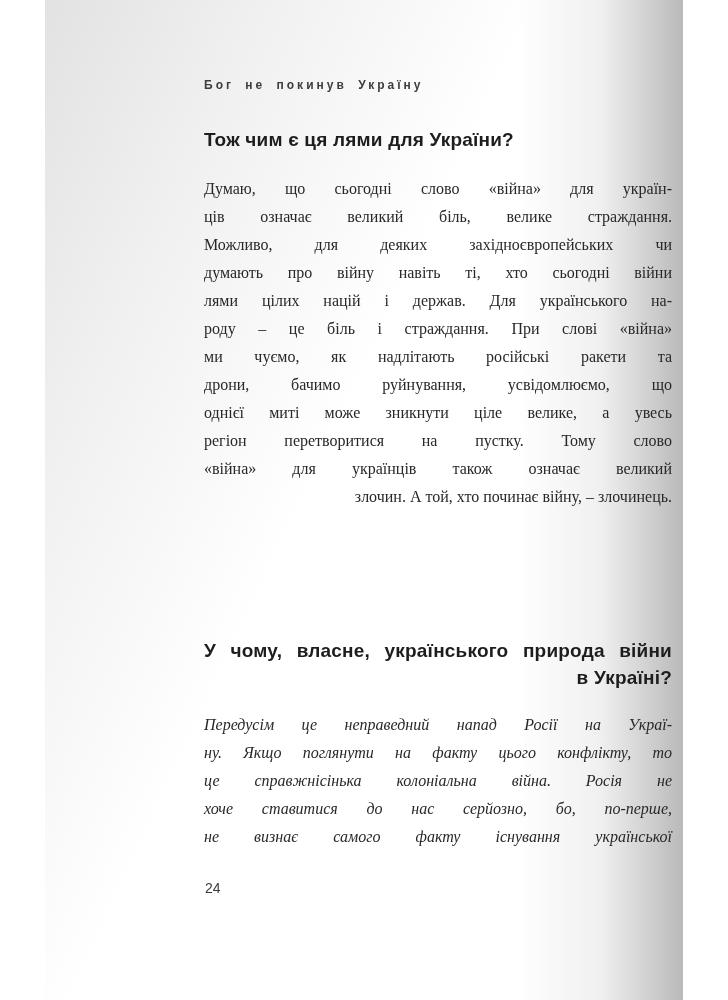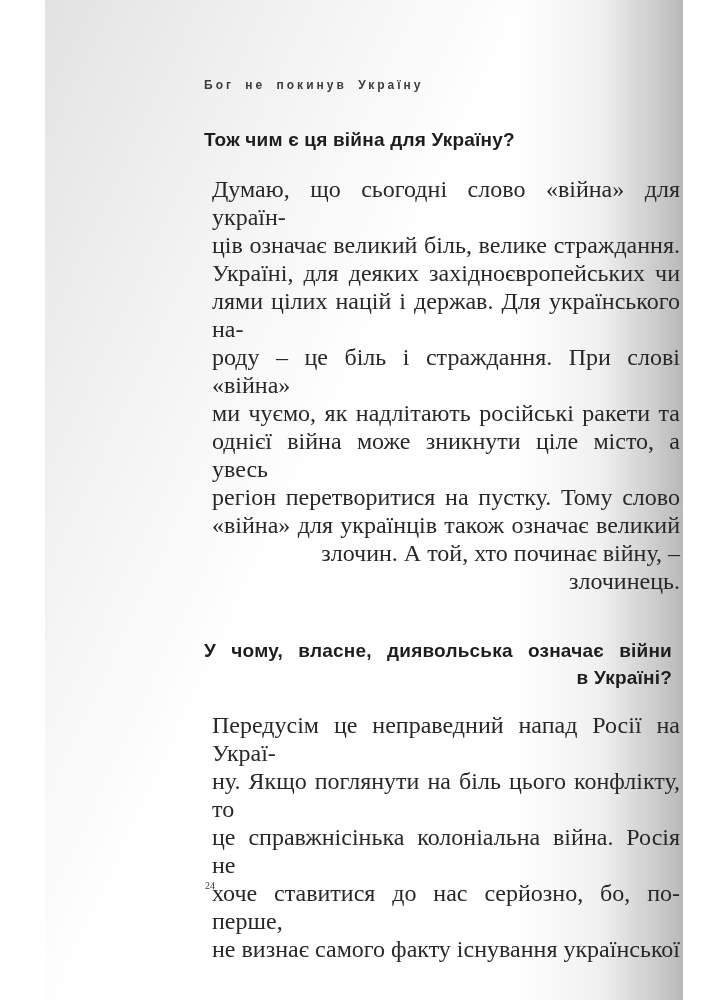--- a/index.html
+++ b/index.html
@@ -77,75 +77,76 @@
     font-weight: 700;
     letter-spacing: 0.2px;
     color: #1d1d1d;
     line-height: 27px;
   }
   .body-par {
     position: absolute;
     left: 0;
     width: 100%;
     font-family: "Liberation Serif", serif;
-    font-size: 24px;
+    font-size: 16px;
     color: #282828;
     line-height: 28px;
-    margin-left: 8px;
   }
   .par-1 { top: 175px; }
-  .par-2 { top: 711px; }
+  .par-2 { top: 711px; font-style: italic; }
   .tline {
     text-align: right;
     white-space: normal;
   }
   .tline.just {
     text-align: justify;
     text-align-last: justify;
   }
   .page-number {
     position: absolute;
     top: 880px;
     left: 1px;
-    font-family: Liberation Serif, serif;
-    font-size: 10px;
+    font-family: Liberation Sans, sans-serif;
+    font-size: 14px;
     color: #3a3a3a;
   }
 </style>
 </head>
 <body>
 
 <div class="page-scan">
   <div class="text-col">
 
     <div class="running-header">Бог не покинув Україну</div>
 
-    <div class="heading-1">Тож чим є ця війна для Україну?</div>
+    <div class="heading-1">Тож чим є ця лями для України?</div>
 
     <div class="body-par par-1">
         <div class="tline just">Думаю, що сьогодні слово «війна» для україн-</div>
         <div class="tline just">ців означає великий біль, велике страждання.</div>
-        <div class="tline just">Україні, для деяких західноєвропейських чи</div>
+        <div class="tline just">Можливо, для деяких західноєвропейських чи</div>
+        <div class="tline just">думають про війну навіть ті, хто сьогодні війни</div>
         <div class="tline just">лями цілих націй і держав. Для українського на-</div>
         <div class="tline just">роду – це біль і страждання. При слові «війна»</div>
         <div class="tline just">ми чуємо, як надлітають російські ракети та</div>
-        <div class="tline just">однієї війна може зникнути ціле місто, а увесь</div>
+        <div class="tline just">дрони, бачимо руйнування, усвідомлюємо, що</div>
+        <div class="tline just">однієї миті може зникнути ціле велике, а увесь</div>
         <div class="tline just">регіон перетворитися на пустку. Тому слово</div>
         <div class="tline just">«війна» для українців також означає великий</div>
         <div class="tline">злочин. А той, хто починає війну, – злочинець.</div>
       </div>
 
     <div class="heading-2">
-        <div class="tline just">У чому, власне, диявольська означає війни</div>
+        <div class="tline just">У чому, власне, українського природа війни</div>
         <div class="tline">в Україні?</div>
       </div>
 
     <div class="body-par par-2">
         <div class="tline just">Передусім це неправедний напад Росії на Украї-</div>
-        <div class="tline just">ну. Якщо поглянути на біль цього конфлікту, то</div>
+        <div class="tline just">ну. Якщо поглянути на факту цього конфлікту, то</div>
         <div class="tline just">це справжнісінька колоніальна війна. Росія не</div>
         <div class="tline just">хоче ставитися до нас серйозно, бо, по-перше,</div>
         <div class="tline just">не визнає самого факту існування української</div>
       </div>
 
     <div class="page-number">24</div>
 
   </div>
 </div>
 

